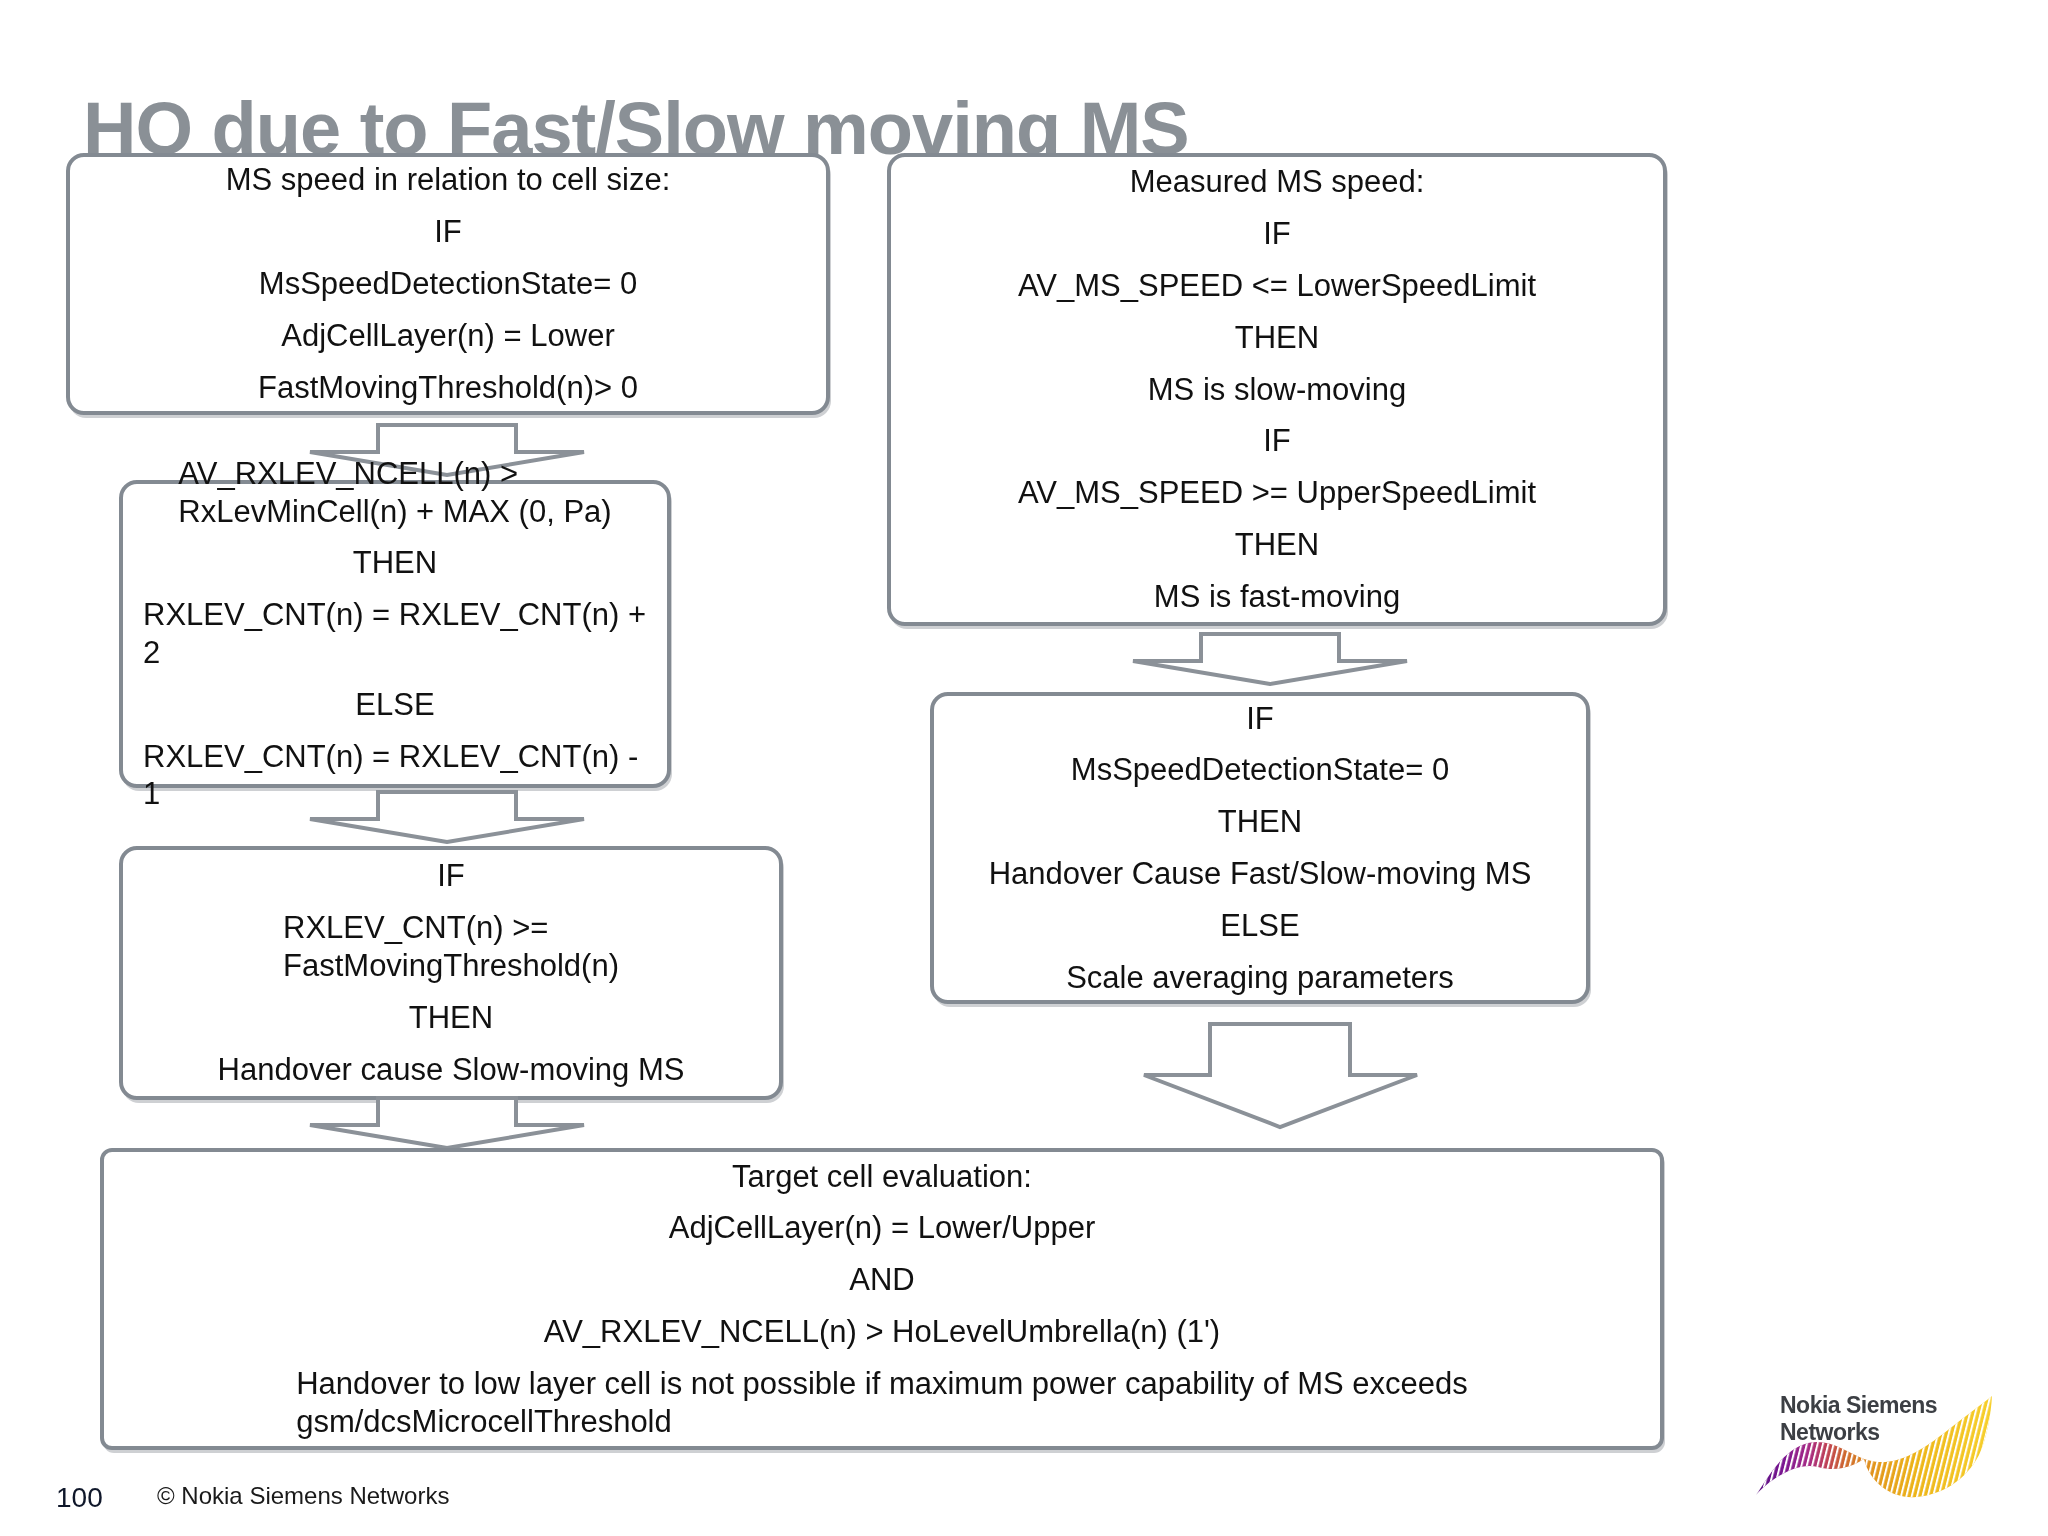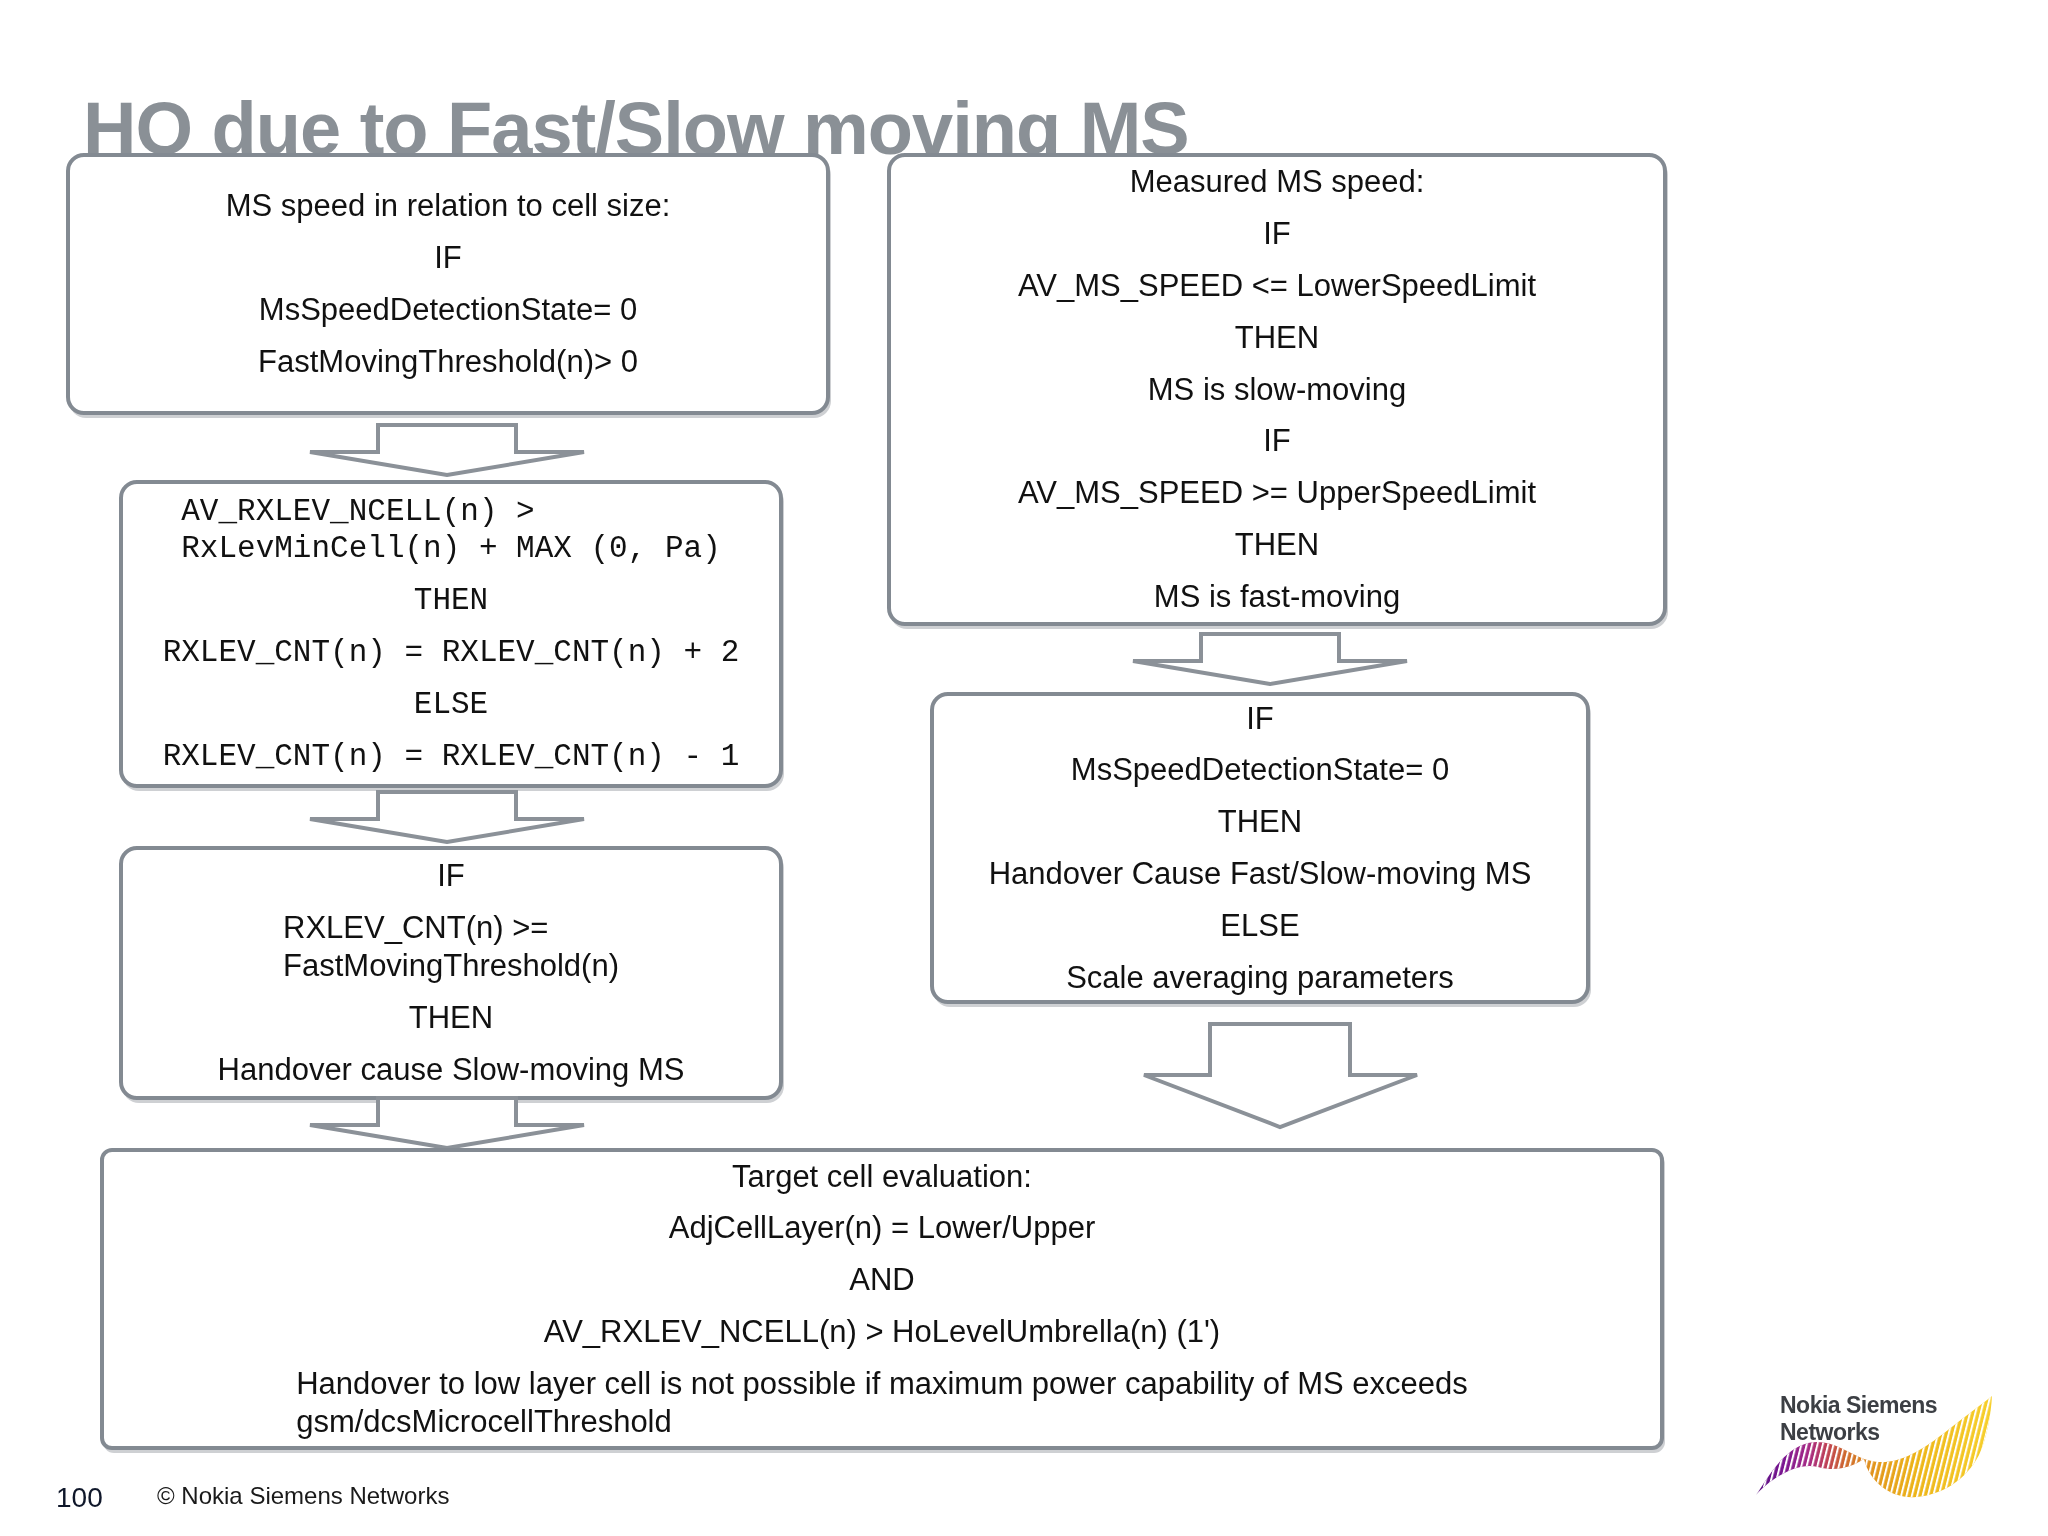--- a/index.html
+++ b/index.html
@@ -45,28 +45,29 @@
 <body>
 
 <div class="slide">
 
   <h1 class="slide-title">HO due to Fast/Slow moving MS</h1>
 
   <div class="fbox" style="left:66px;top:153px;width:764px;height:262px;">
       <p>MS speed in relation to cell size:</p>
       <p>IF</p>
       <p>MsSpeedDetectionState= 0</p>
+      <p>AdjCellLayer(n) = Lower</p>
       <p>FastMovingThreshold(n)&gt; 0</p>
     </div>
 
   <svg class="flow-arrow" style="left:307px;top:423px;" width="280" height="54" viewBox="0 0 280 54">
     <polygon points="71,2 209,2 209,29 277,29 140,52 3,29 71,29" style="fill:#ffffff;stroke:var(--arrow-border,#8b9198);stroke-width:4;stroke-linejoin:miter;"></polygon>
   </svg>
 
-  <div class="fbox" style="left:119px;top:480px;width:664px;height:308px;font-family:Liberation Mono, monospace;">
+  <div class="fbox" style="left:119px;top:480px;width:552px;height:308px;">
       <p>AV_RXLEV_NCELL(n) &gt;
 RxLevMinCell(n) + MAX (0, Pa)</p>
       <p>THEN</p>
       <p>RXLEV_CNT(n) = RXLEV_CNT(n) + 2</p>
       <p>ELSE</p>
       <p>RXLEV_CNT(n) = RXLEV_CNT(n) - 1</p>
     </div>
 
   <svg class="flow-arrow" style="left:307px;top:790px;" width="280" height="54" viewBox="0 0 280 54">
     <polygon points="71,2 209,2 209,29 277,29 140,52 3,29 71,29" style="fill:#ffffff;stroke:var(--arrow-border,#8b9198);stroke-width:4;stroke-linejoin:miter;"></polygon>

